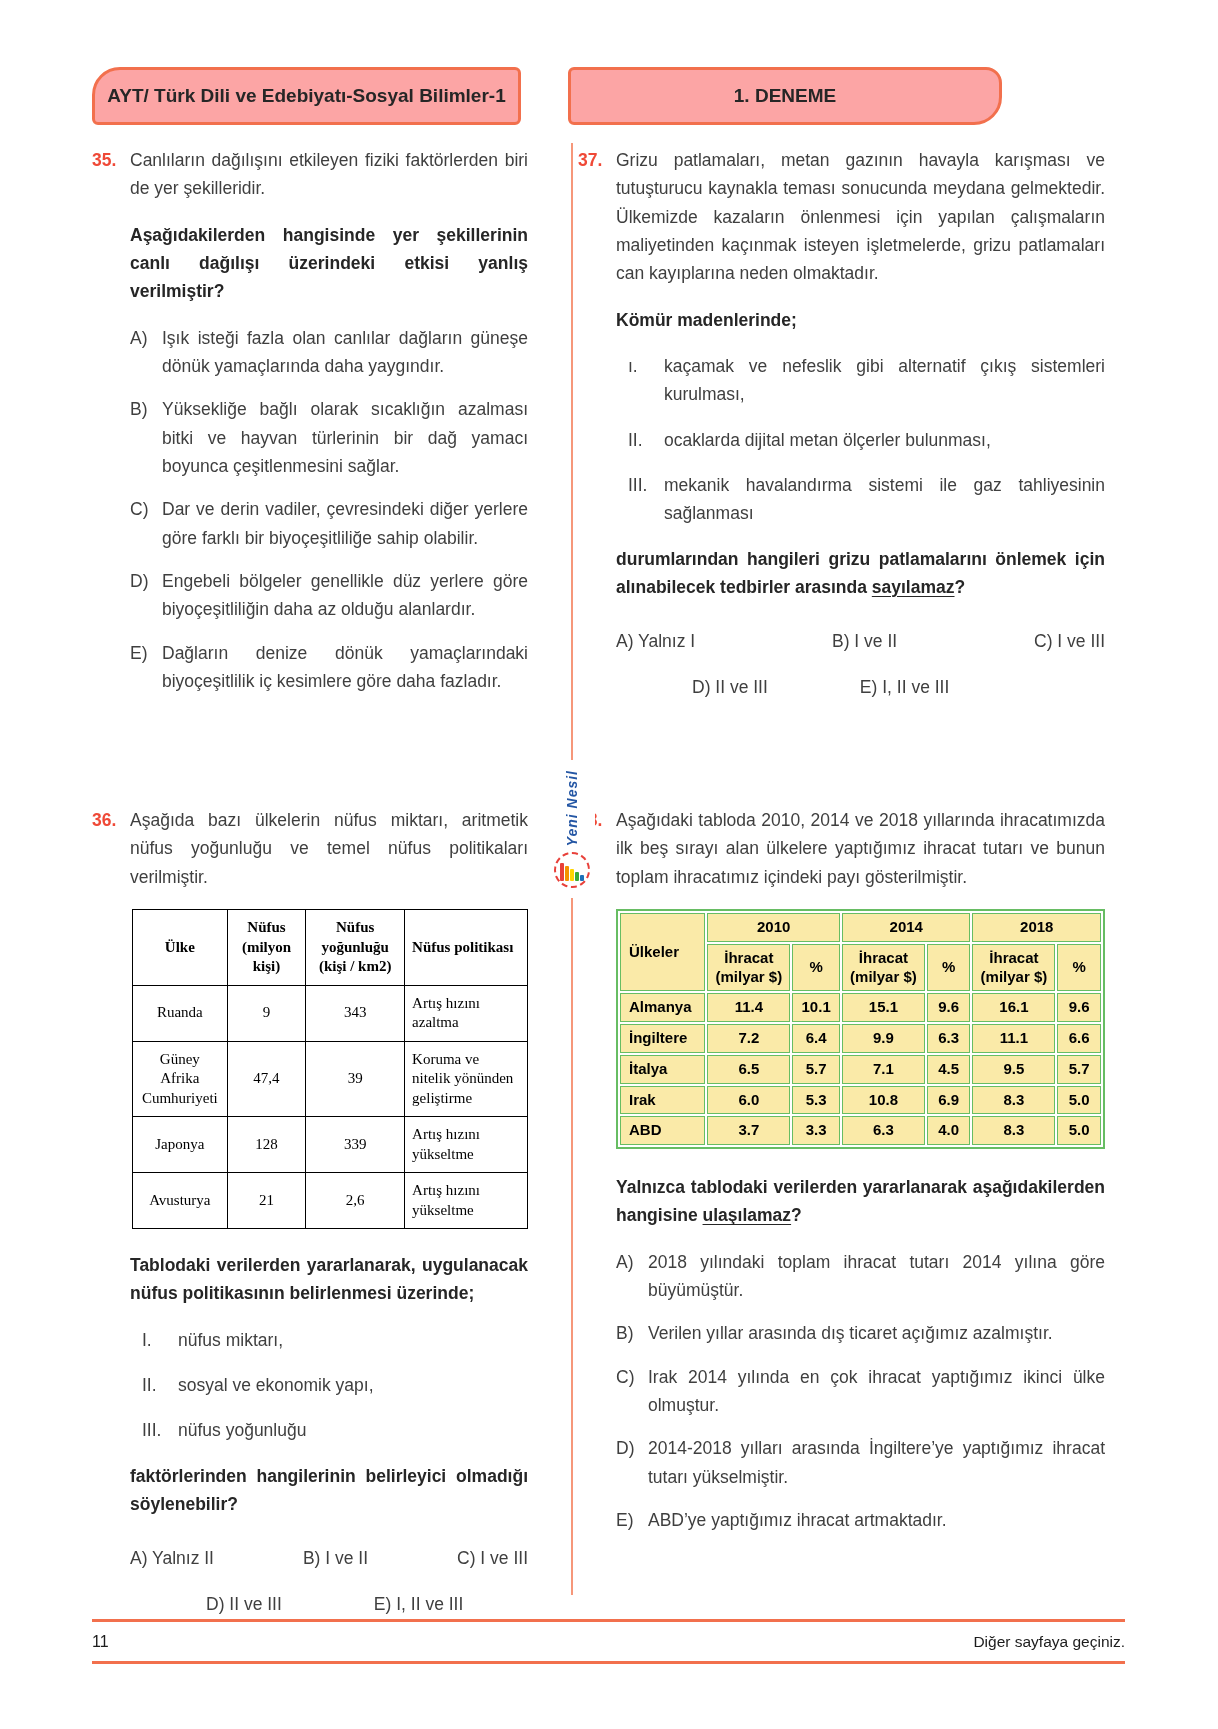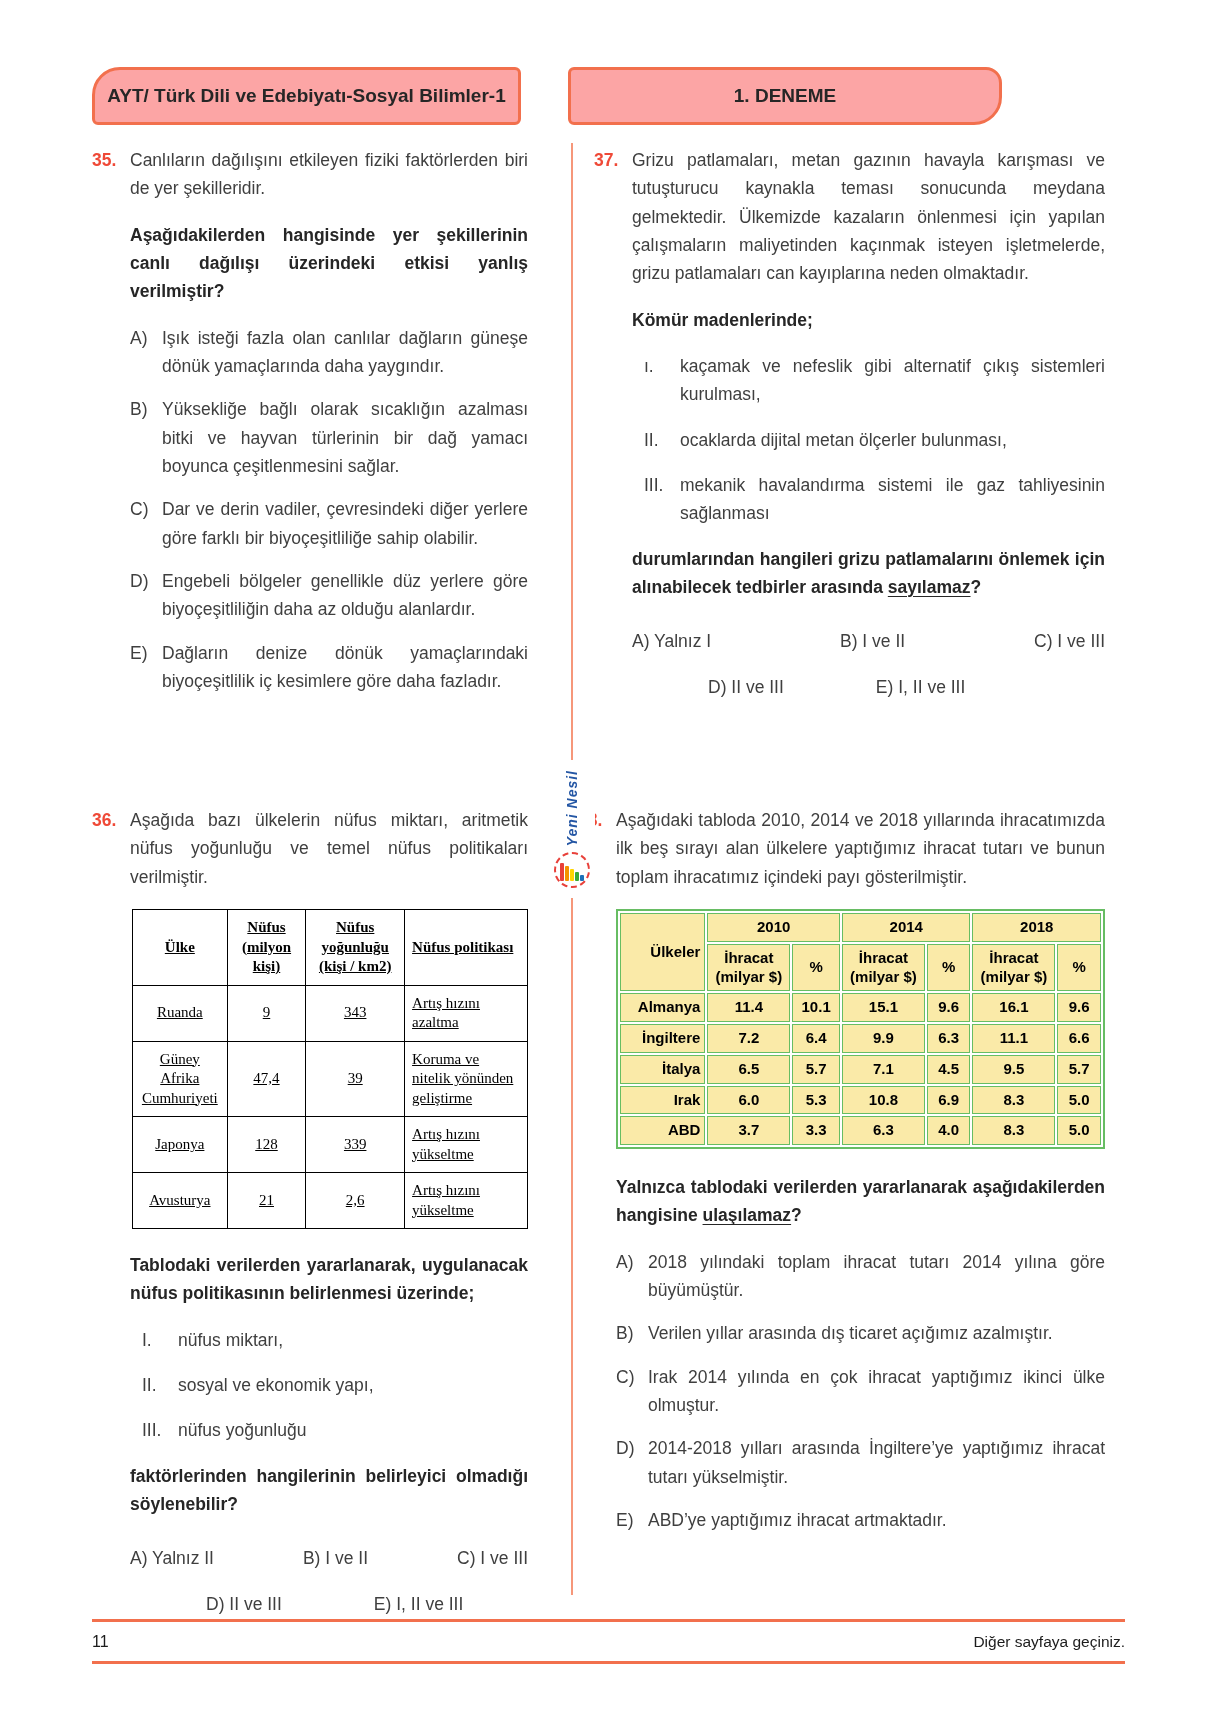--- a/index.html
+++ b/index.html
@@ -39,21 +39,21 @@
   .b5 { height:6px;  background:#1d71b8; }
 
   
   .content {
     position:absolute; top:146px; left:92px; width:1033px;
     display:grid; grid-template-columns:436px 527px; column-gap:50px;
     grid-template-rows:660px auto;
   }
   .q { display:flex; font-size:17.5px; line-height:1.62; }
   .q35 { grid-column:1; grid-row:1; }
-  .q37 { grid-column:2; grid-row:1;margin-left:16px; }
+  .q37 { grid-column:2; grid-row:1; }
   .q36 { grid-column:1; grid-row:2; }
   .q38 { grid-column:2; grid-row:2; }
   .qnum { width:38px; flex:none; font-weight:bold; color:#ef4937; }
   .qbody { flex:1; min-width:0; }
   .qtext { margin:0 0 18px; text-align:justify; }
   .qstem { margin:0 0 18px; text-align:justify; font-weight:bold; color:#262626; }
   .u { text-decoration:underline; text-underline-offset:3px; }
 
   
   .opt { display:flex; margin:0 0 15px; }
@@ -69,35 +69,35 @@
   .orow1 { display:flex; justify-content:space-between; margin-top:26px; }
   .orow2 { display:flex; margin-top:17px; }
   .o-d { margin-left:76px; }
   .o-e { margin-left:92px; }
 
   
   .t36 {
     border-collapse:collapse; font-family:"Liberation Serif", serif;
     font-size:15px; color:#000; margin:0 0 22px 2px; line-height:1.3;
   }
-  .t36 th, .t36 td { border:1.6px solid #000; padding:8px 7px;text-decoration:underline; }
+  .t36 th, .t36 td { border:1.6px solid #000; padding:8px 7px; }
   .t36 th { font-weight:bold; }
   .t36 .c-country { width:84px; text-align:center; }
   .t36 .c-pop { width:80px; text-align:center; }
   .t36 .c-dens { width:102px; text-align:center; }
   .t36 .c-pol { width:160px; text-align:left; }
   .t36 th.c-pop, .t36 th.c-dens { text-align:center; }
 
   
   .t38 {
     border:2px solid #67bd63; border-collapse:separate; border-spacing:2px;
     background:#fff; font-size:15px; font-weight:bold; color:#000; margin:0 0 24px; line-height:1.25;
   }
   .t38 th, .t38 td { border:1px solid #67bd63; background:#faeaa8; padding:4px 4px; text-align:center; }
-  .t38 .cty { text-align:right; padding-left:8px; width:80px;margin-top:12px; }
+  .t38 .cty { text-align:left; padding-left:8px; width:80px;margin-top:12px; }
   .t38 .c-exp { width:96px; }
   .t38 .c-pct { width:46px; }
 
   
   .footer { position:absolute; left:92px; width:1033px; top:1619px; }
   .fline { height:3px; background:#f2704d; }
   .frow { position:relative; height:39px; display:flex; align-items:center; }
   .fpage { position:absolute; left:0; right:0; text-align:left; font-size:16px; color:#1c1c1c; }
   .fnote { margin-left:auto; font-size:15.5px; color:#1c1c1c; position:relative; z-index:1; }
 </style>

